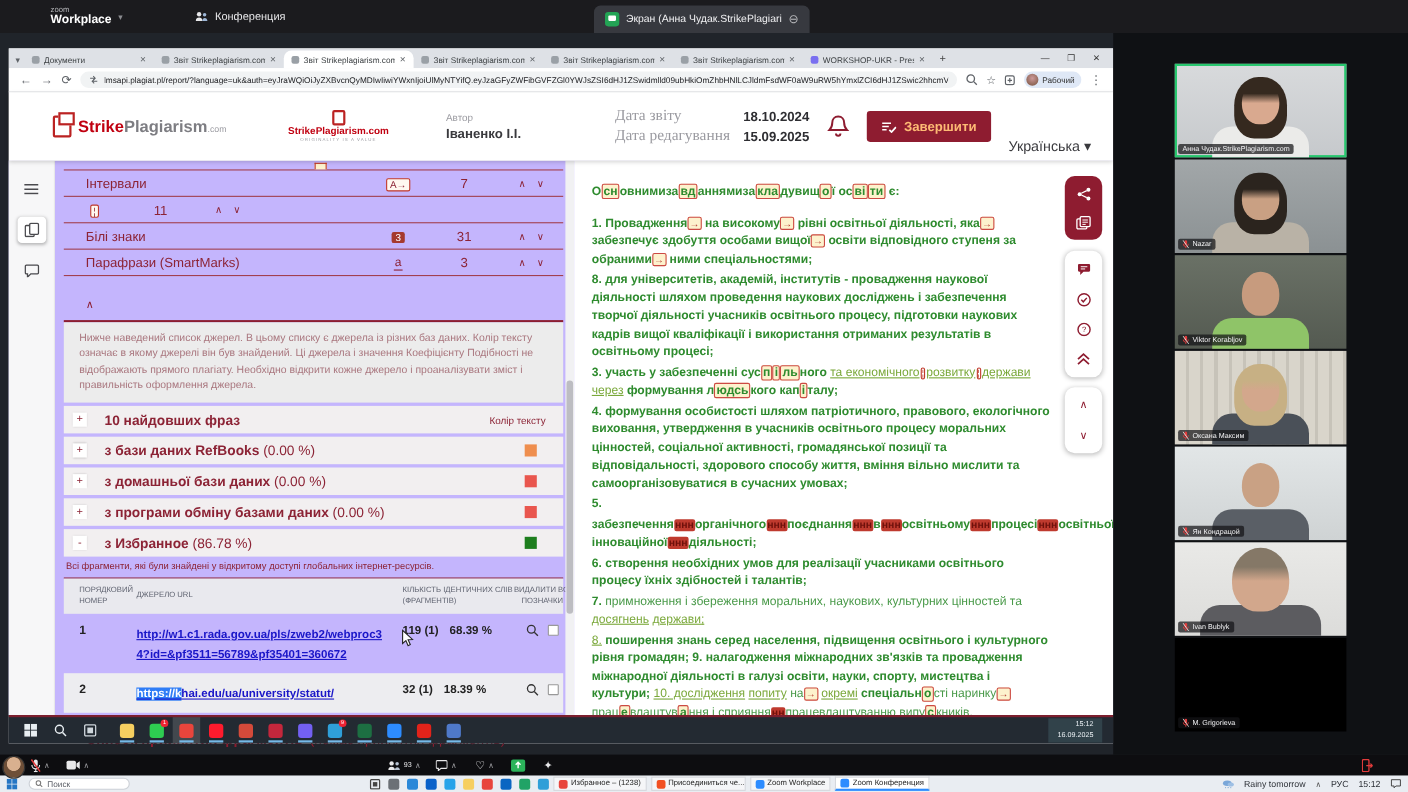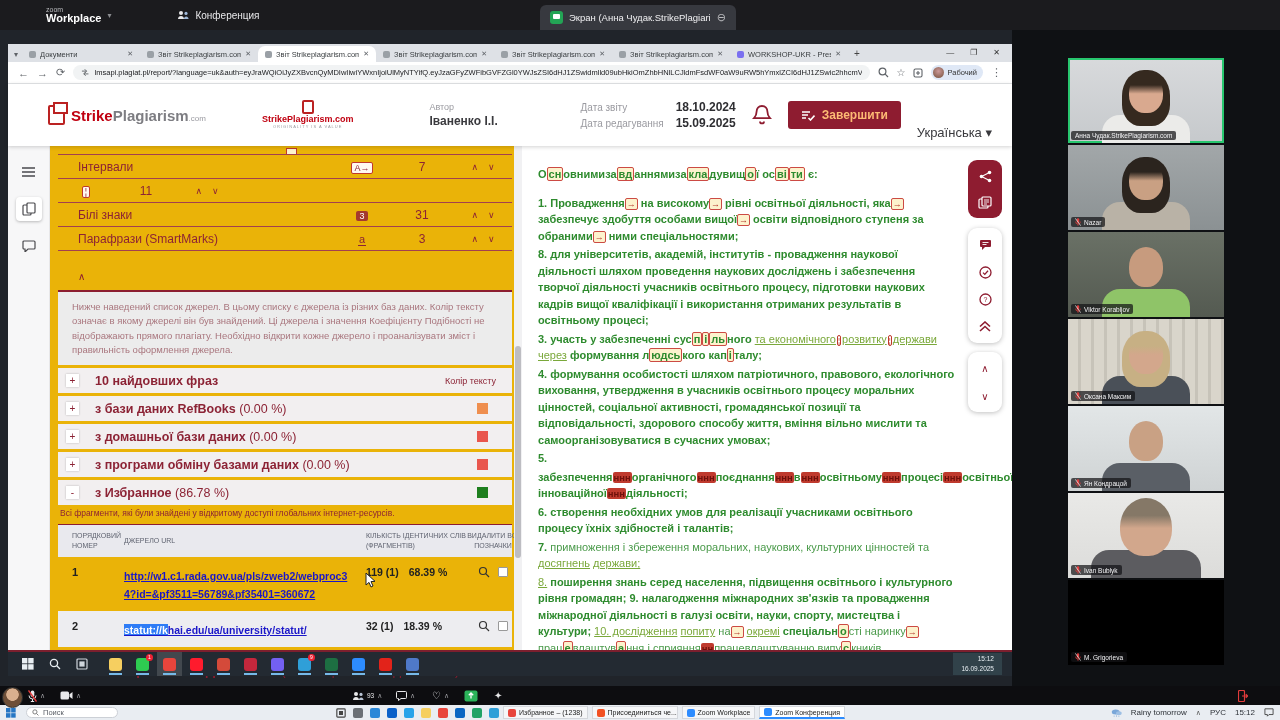--- a/index.html
+++ b/index.html
@@ -51,34 +51,34 @@
   .docic { width:17px; height:20px; border:2px solid #b22; border-radius:2px; position:relative; background:#fff; }
   .docic::before { content:""; position:absolute; left:3px; top:-5px; width:11px; height:8px; border:2px solid #b22; background:#fff; }
   .l1t { font-size:15px; }
   .l1t .s { color:#c00010; font-weight:bold; }
   .l1t .p { color:#7d7d82; font-weight:bold; }
   .l1t .d { color:#9a9aa0; font-size:8px; }
   .logo2 { margin-left:56px; text-align:center; line-height:1.1; }
   .logo2 .ic { width:12px; height:14px; border:2px solid #b22; margin:0 auto 1px; border-radius:2px; }
   .logo2 .t { font-size:9px; }
   .logo2 .tag { font-size:4px; color:#9a9aa0; letter-spacing:1px; }
-  .author { margin-left:76px; }
+  .author { margin-left:52px; }
   .lab { font-size:9px; color:#9a9aa0; }
   .author .v { font-size:12px; font-weight:bold; color:#3a3a3e; margin-top:2px; }
   .hright { margin-left:auto; display:flex; align-items:center; gap:16px; margin-right:20px; }
   .dates { display:grid; grid-template-columns:auto auto; gap:2px 12px; align-items:center; }
-  .dates .dl { font-size:10px; color:#9a9aa0; }
+  .dates .dl { font-size:14px; color:#9a9aa0;font-family:Liberation Serif, serif; }
   .dates .dv { font-size:12px; font-weight:bold; color:#2e2e32; }
   .bell { width:20px; height:22px; position:relative; }
   .finish { background:#8e1c30; color:#fdba74; font-size:12px; font-weight:bold; border-radius:3px;
     padding:7px 13px; display:flex; align-items:center; gap:7px; }
   .lang { font-size:13px; color:#3a3a3e;margin-top:34px; }
 
   
-  .content { position:absolute; left:0; top:102px; right:0; bottom:26px; display:flex; background:#eab308; }
+  .content { position:absolute; left:0; top:102px; right:0; bottom:26px; display:flex; background:#c4b5fd; }
   .rail { width:42px; background:#f7f7f8; border-right:1px solid #e7e7e9; display:flex; flex-direction:column;
     align-items:center; padding-top:14px; gap:13px; flex:none; }
   .railbtn { width:26px; height:24px; display:flex; align-items:center; justify-content:center; border-radius:4px; }
   .railbtn.active { background:#fff; box-shadow:0 1px 3px rgba(0,0,0,.25); }
 
   .leftpanel { width:472px; position:relative; flex:none; padding-left:8px; }
   .partrow { height:9px; border-bottom:1px solid #a2404f; position:relative; margin-right:10px; }
   .partrow .frag { position:absolute; left:228px; bottom:0; width:11px; height:6px; border:1px solid #c0392b; border-bottom:none; background:#fdf2cd; }
   .mrow { height:24px; display:flex; align-items:center; border-bottom:1px solid #a2404f;
     color:#8c2335; font-size:12px; margin-right:10px; }
@@ -448,21 +448,21 @@
                 <div class="c-del">
                   <svg width="12" height="12" viewBox="0 0 12 12">
                     <circle cx="5" cy="5" r="3.5" fill="none" stroke="#333" stroke-width="1.2"></circle>
                     <path d="M7.7 7.7L11 11" stroke="#333" stroke-width="1.2"></path>
                   </svg>
                   <span class="cbox"></span>
                 </div>
               </div>
               <div class="trow r-alt">
                 <div class="c-num">2</div>
-                <div class="c-url"><a><span class="sel">statut://k</span><span>hai.edu/ua/university/statut/</span></a></div>
+                <div class="c-url"><a><span class="sel">https://k</span><span>hai.edu/ua/university/statut/</span></a></div>
                 <div class="c-cnt">
                   <span>32 (1)</span>
                   <span>18.39 %</span>
                 </div>
                 <div class="c-del">
                   <svg width="12" height="12" viewBox="0 0 12 12">
                     <circle cx="5" cy="5" r="3.5" fill="none" stroke="#333" stroke-width="1.2"></circle>
                     <path d="M7.7 7.7L11 11" stroke="#333" stroke-width="1.2"></path>
                   </svg>
                   <span class="cbox"></span>

